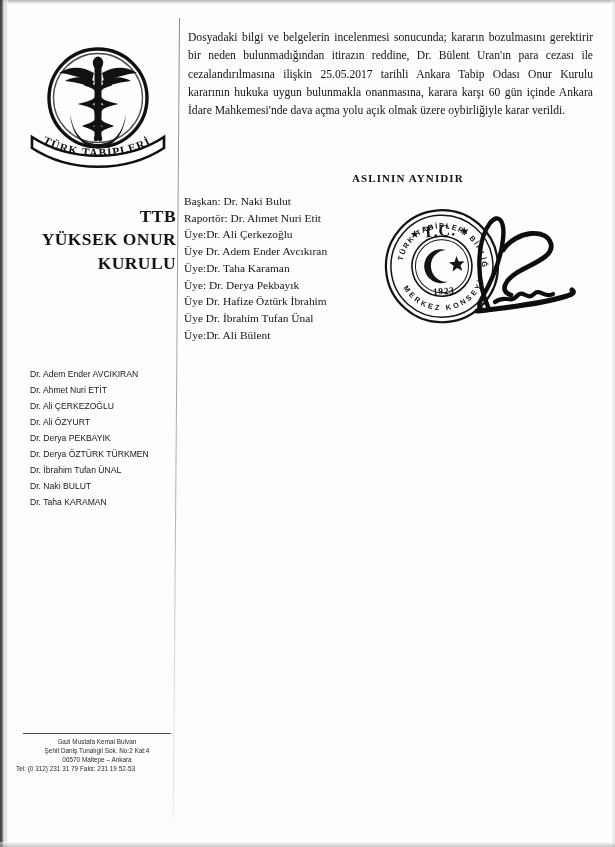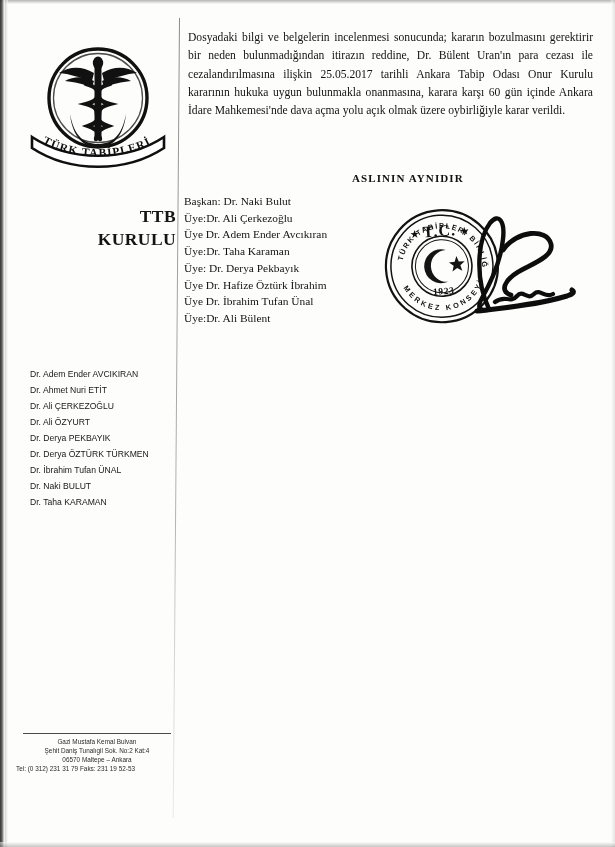--- a/index.html
+++ b/index.html
@@ -226,20 +226,21 @@
         <path id="bannerPath" d="M12 100 C46 122 98 122 132 100"></path>
       </defs>
       <text font-family="Liberation Serif, serif" font-size="11.4" font-weight="bold" letter-spacing="1.15" fill="#101010">
         <textPath href="#bannerPath" startOffset="4%">TÜRK TABİPLERİ BİRLİĞİ</textPath>
       </text>
     </svg>
   </div>
 
   <div class="ttb-heading">
     <div>TTB</div>
+    <div>YÜKSEK ONUR</div>
     <div>KURULU</div>
   </div>
 
   <div class="member-list">
     <div class="member">Dr. Adem Ender AVCIKIRAN</div>
     <div class="member">Dr. Ahmet Nuri ETİT</div>
     <div class="member">Dr. Ali ÇERKEZOĞLU</div>
     <div class="member">Dr. Ali ÖZYURT</div>
     <div class="member">Dr. Derya PEKBAYIK</div>
     <div class="member">Dr. Derya ÖZTÜRK TÜRKMEN</div>
@@ -255,20 +256,21 @@
     <div class="fline">06570 Maltepe – Ankara</div>
     <div class="fline tel">Tel: (0 312) 231 31 79 Faks: 231 19 52-53</div>
   </div>
 
   <div class="body-text">Dosyadaki bilgi ve belgelerin incelenmesi sonucunda; kararın bozulmasını gerektirir bir neden bulunmadığından itirazın reddine, Dr. Bülent Uran'ın para cezası ile cezalandırılmasına ilişkin 25.05.2017 tarihli Ankara  Tabip Odası Onur Kurulu kararının hukuka uygun bulunmakla onanmasına, karara karşı 60 gün içinde Ankara İdare Mahkemesi'nde dava açma yolu açık olmak üzere oybirliğiyle karar verildi.</div>
 
   <div class="aslinin">ASLININ AYNIDIR</div>
 
   <div class="signers">
     <div class="srow">Başkan: Dr. Naki Bulut</div>
+    <div class="srow">Raportör: Dr. Ahmet Nuri Etit</div>
     <div class="srow">Üye:Dr. Ali Çerkezoğlu</div>
     <div class="srow">Üye Dr. Adem Ender Avcıkıran</div>
     <div class="srow">Üye:Dr. Taha Karaman</div>
     <div class="srow">Üye: Dr. Derya Pekbayık</div>
     <div class="srow">Üye Dr. Hafize Öztürk İbrahim</div>
     <div class="srow">Üye Dr. İbrahim Tufan Ünal</div>
     <div class="srow">Üye:Dr. Ali Bülent</div>
   </div>
 
   <div class="stamp-wrap">

